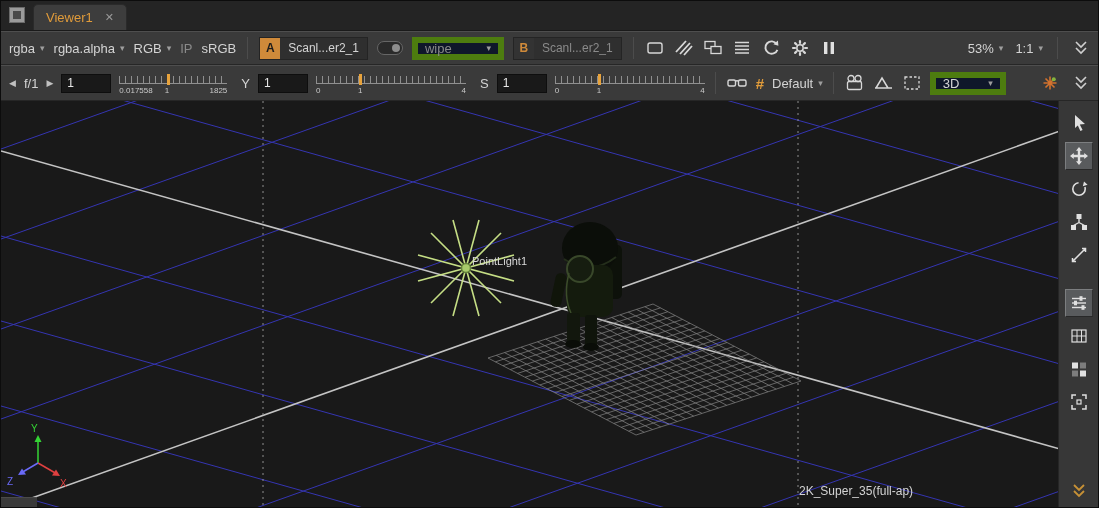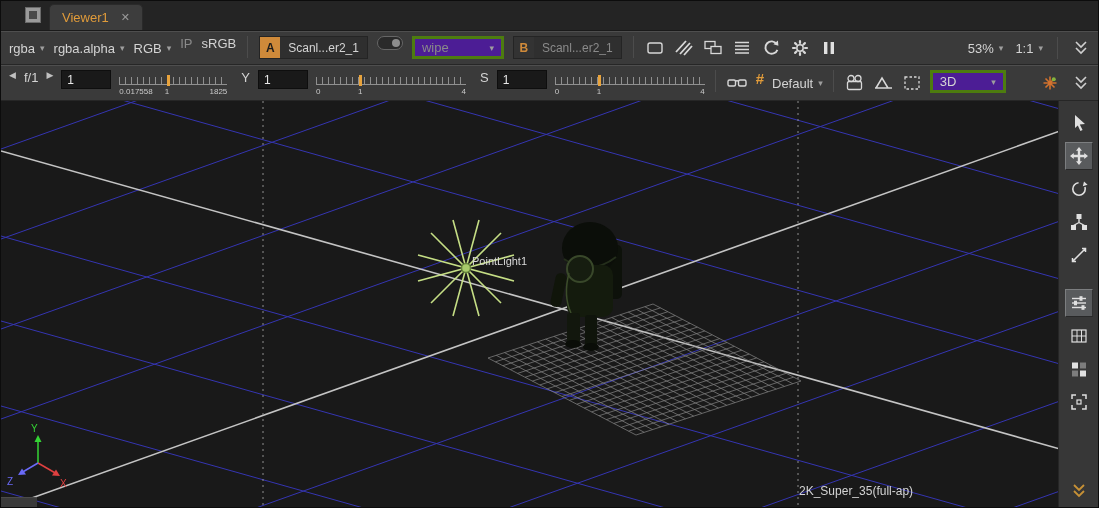--- a/index.html
+++ b/index.html
@@ -1,43 +1,43 @@
 <!DOCTYPE html>
 <html><head>
 <meta charset="utf-8">
 <style>
   *{box-sizing:border-box;margin:0;padding:0}
   html,body{overflow:hidden}
   body{width:1099px;height:508px;background:#161616;font-family:"Liberation Sans",sans-serif;position:relative}
   .window{position:absolute;inset:0;width:1099px;height:508px;background:#191919;border:1px solid #0c0c0c;overflow:hidden}
 
   
-  .tabbar{position:absolute;left:0;top:0;right:0;height:30px;background:#242424;border-bottom:1px solid #1a1a1a;display:flex;align-items:flex-end;padding-left:24px;gap:8px}
+  .tabbar{position:absolute;left:0;top:0;right:0;height:30px;background:#242424;border-bottom:1px solid #1a1a1a;display:flex;align-items:flex-end;padding-left:8px;gap:8px}
   .pane-icon{width:16px;height:16px;margin-bottom:7px;background:#9a9a9a;border:1px solid #6a6a6a;position:relative}
   .pane-icon::after{content:"";position:absolute;inset:3px;background:#4a4a4a}
   .tab{height:26px;background:#3d3d3d;border:1px solid #2a2a2a;border-bottom:none;border-radius:5px 5px 0 0;display:flex;align-items:center;padding:0 12px;gap:12px}
   .tab-title{color:#e09b3a;font-size:13px}
   .tab-close{color:#9a9a9a;font-size:11px;cursor:pointer}
 
   
-  .trow{position:absolute;left:0;right:0;background:#3a3a3a;border-top:1px solid #4e4e4e;border-bottom:1px solid #262626;display:flex;color:#d4d4d4;font-size:13px;padding:4px 8px}
+  .trow{position:absolute;left:0;right:0;background:#3a3a3a;border-top:1px solid #4e4e4e;border-bottom:1px solid #262626;display:flex;align-items:center;color:#d4d4d4;font-size:13px;padding:4px 8px}
   .row1{top:30px;height:34px;gap:9px}
   .row2{top:64px;height:36px;gap:8px}
   .dd{display:flex;align-items:center;gap:5px;cursor:pointer;white-space:nowrap}
   .caret{font-size:9px;color:#9e9e9e}
   .dim{color:#8a8a8a}
   .sep{width:1px;height:22px;background:#2a2a2a;border-right:1px solid #4c4c4c;margin:0 2px}
   .ab-group{display:flex;align-items:center;background:#2f2f2f;border:1px solid #242424;height:23px}
   .ab-badge{width:20px;height:21px;display:flex;align-items:center;justify-content:center;font-weight:bold;font-size:12px}
   .ab-badge.a{background:#cf8a3a;color:#1c1c1c}
   .ab-badge.b{background:#333;color:#cf8a3a}
   .ab-text{padding:0 8px;font-size:12px}
   .pill{width:26px;height:14px;border:1px solid #666;border-radius:8px;background:#2a2a2a;position:relative;cursor:pointer}
   .pill::after{content:"";position:absolute;right:2px;top:2px;width:8px;height:8px;border-radius:50%;background:#8d8d8d}
-  .box-dd{height:23px;background:#4c1d95;border:3px solid #4d7c0f;display:flex;align-items:center;padding:0 7px;gap:16px;cursor:pointer}
+  .box-dd{height:23px;background:#0f172a;border:6px solid #4d7c0f;display:flex;align-items:center;padding:0 7px;gap:16px;cursor:pointer}
   .ticon{display:flex;align-items:center;justify-content:center;cursor:pointer}
   .right-group{margin-left:auto;display:flex;align-items:center;gap:12px}
 
   .tri{font-size:9px;color:#c0c0c0;cursor:pointer}
   .field{width:50px;height:19px;background:#191919;border:1px solid #0e0e0e;color:#e8e8e8;font-size:12px;display:flex;align-items:center;padding-left:5px}
   .slider{position:relative;height:26px;margin-top:3px;cursor:pointer}
   .slider-ticks{position:absolute;top:4px;left:0;right:0;height:8px;background:repeating-linear-gradient(90deg,#8f8f8f 0 1px,transparent 1px 6px);border-bottom:1px solid #909090}
   .slider-marker{position:absolute;top:2px;width:3px;height:11px;background:#e8a33c}
   .sl{position:absolute;top:14px;font-size:8px;color:#c9c9c9;white-space:nowrap}
   .hash{color:#e09b3a;font-weight:bold;font-size:15px}

